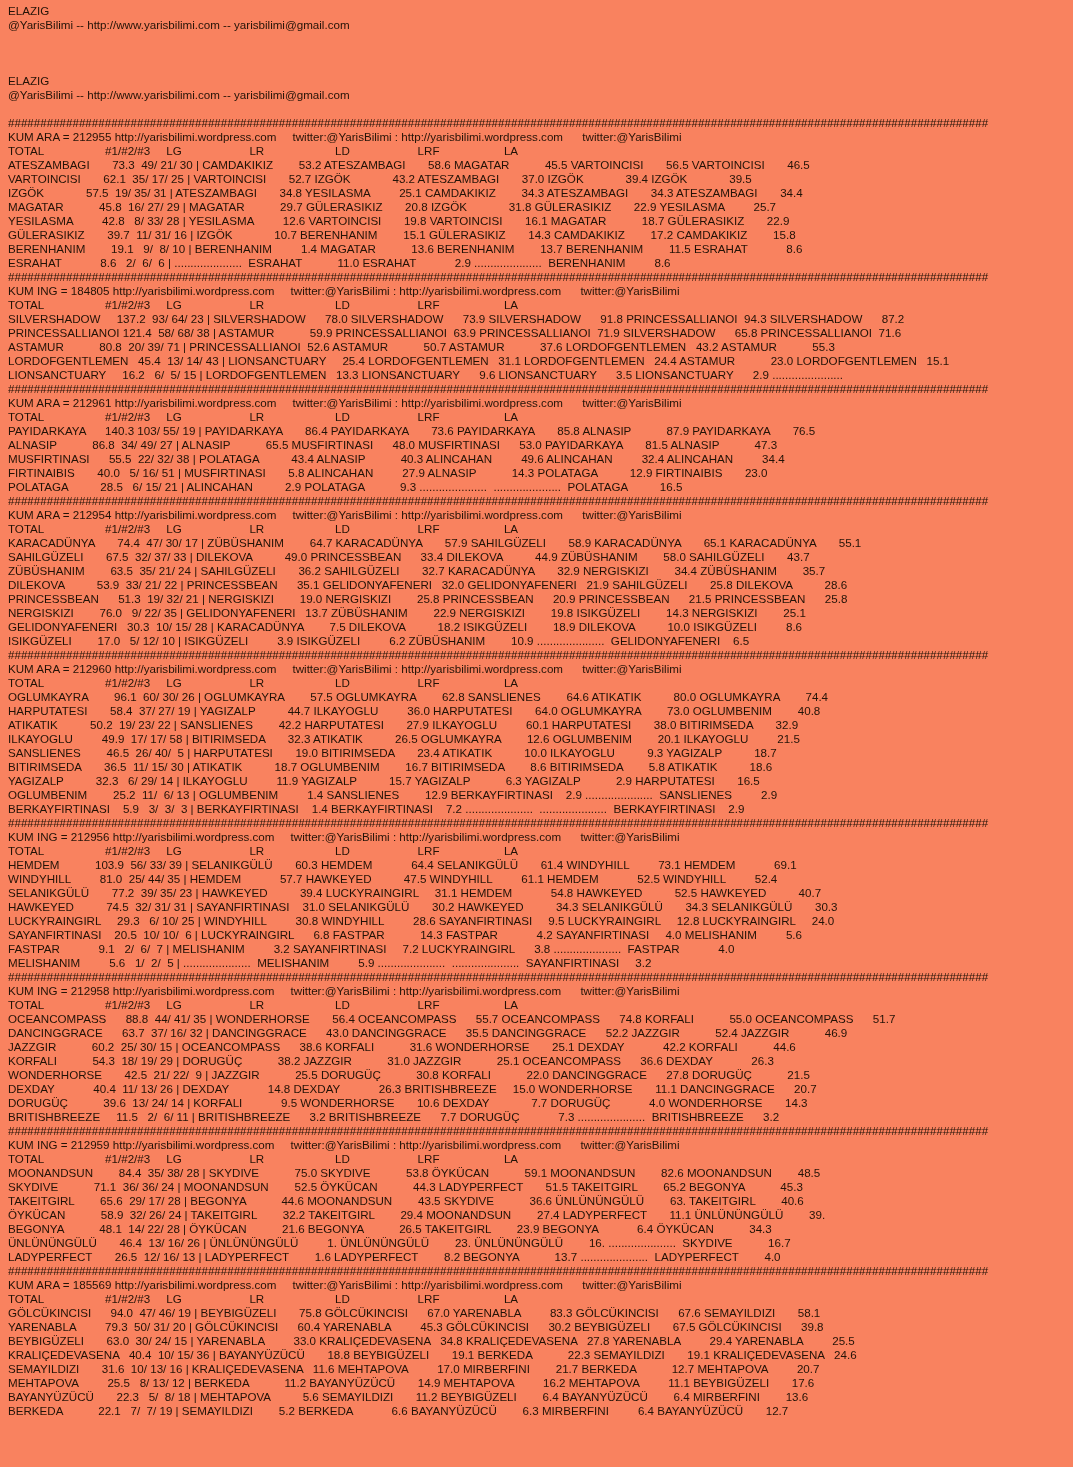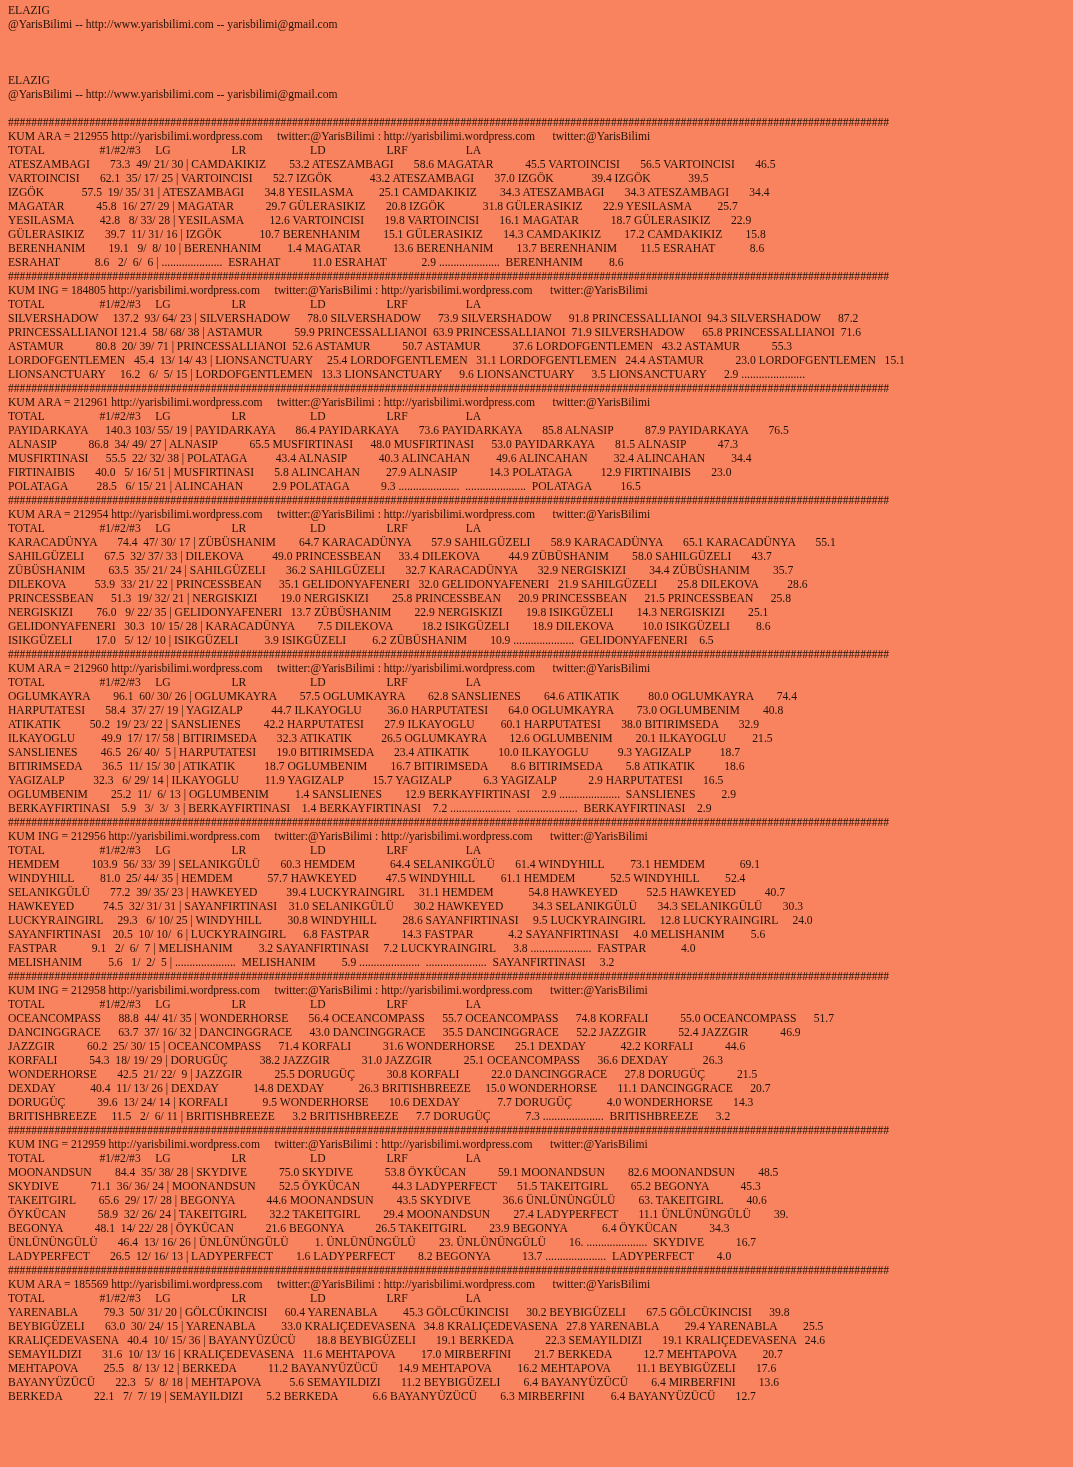--- a/index.html
+++ b/index.html
@@ -3,21 +3,21 @@
 <meta charset="utf-8">
 <style>
   html,body{margin:0;padding:0;}
   body{
     width:1073px;height:1467px;
     background:#F9825F;
     overflow:hidden;
   }
   .page{
     padding:4px 0 0 8px;
-    font-family:Liberation Serif, serif;
+    font-family:Liberation Sans, sans-serif;
     font-size:11.6px;
     line-height:14px;
     color:#231307;
   }
   .line{
     height:14px;
     white-space:pre;
   }
   .sep{ font-weight:normal; }
 </style>
@@ -106,21 +106,21 @@
         <div class="line">SAYANFIRTINASI    20.5  10/ 10/  6 | LUCKYRAINGIRL      6.8 FASTPAR           14.3 FASTPAR            4.2 SAYANFIRTINASI     4.0 MELISHANIM         5.6</div>
         <div class="line">FASTPAR            9.1   2/  6/  7 | MELISHANIM         3.2 SAYANFIRTINASI     7.2 LUCKYRAINGIRL      3.8 .....................  FASTPAR            4.0</div>
         <div class="line">MELISHANIM         5.6   1/  2/  5 | .....................  MELISHANIM         5.9 .....................  .....................  SAYANFIRTINASI     3.2</div>
       </div>
       <div>
         <div class="line sep">########################################################################################################################################################</div>
         <div class="line">KUM ING = 212958 http://yarisbilimi.wordpress.com     twitter:@YarisBilimi : http://yarisbilimi.wordpress.com      twitter:@YarisBilimi</div>
         <div class="line">TOTAL                   #1/#2/#3     LG                     LR                      LD                     LRF                    LA                   </div>
         <div class="line">OCEANCOMPASS      88.8  44/ 41/ 35 | WONDERHORSE       56.4 OCEANCOMPASS      55.7 OCEANCOMPASS      74.8 KORFALI           55.0 OCEANCOMPASS      51.7</div>
         <div class="line">DANCINGGRACE      63.7  37/ 16/ 32 | DANCINGGRACE      43.0 DANCINGGRACE      35.5 DANCINGGRACE      52.2 JAZZGIR           52.4 JAZZGIR           46.9</div>
-        <div class="line">JAZZGIR           60.2  25/ 30/ 15 | OCEANCOMPASS      71.4 KORFALI           31.6 WONDERHORSE       25.1 DEXDAY            42.2 KORFALI           44.6</div>
+        <div class="line">JAZZGIR           60.2  25/ 30/ 15 | OCEANCOMPASS      38.6 KORFALI           31.6 WONDERHORSE       25.1 DEXDAY            42.2 KORFALI           44.6</div>
         <div class="line">KORFALI           54.3  18/ 19/ 29 | DORUGÜÇ           38.2 JAZZGIR           31.0 JAZZGIR           25.1 OCEANCOMPASS      36.6 DEXDAY            26.3</div>
         <div class="line">WONDERHORSE       42.5  21/ 22/  9 | JAZZGIR           25.5 DORUGÜÇ           30.8 KORFALI           22.0 DANCINGGRACE      27.8 DORUGÜÇ           21.5</div>
         <div class="line">DEXDAY            40.4  11/ 13/ 26 | DEXDAY            14.8 DEXDAY            26.3 BRITISHBREEZE     15.0 WONDERHORSE       11.1 DANCINGGRACE      20.7</div>
         <div class="line">DORUGÜÇ           39.6  13/ 24/ 14 | KORFALI            9.5 WONDERHORSE       10.6 DEXDAY             7.7 DORUGÜÇ            4.0 WONDERHORSE       14.3</div>
         <div class="line">BRITISHBREEZE     11.5   2/  6/ 11 | BRITISHBREEZE      3.2 BRITISHBREEZE      7.7 DORUGÜÇ            7.3 .....................  BRITISHBREEZE      3.2</div>
       </div>
       <div>
         <div class="line sep">########################################################################################################################################################</div>
         <div class="line">KUM ING = 212959 http://yarisbilimi.wordpress.com     twitter:@YarisBilimi : http://yarisbilimi.wordpress.com      twitter:@YarisBilimi</div>
         <div class="line">TOTAL                   #1/#2/#3     LG                     LR                      LD                     LRF                    LA                   </div>
@@ -129,20 +129,21 @@
         <div class="line">TAKEITGIRL        65.6  29/ 17/ 28 | BEGONYA           44.6 MOONANDSUN        43.5 SKYDIVE           36.6 ÜNLÜNÜNGÜLÜ        63. TAKEITGIRL        40.6</div>
         <div class="line">ÖYKÜCAN           58.9  32/ 26/ 24 | TAKEITGIRL        32.2 TAKEITGIRL        29.4 MOONANDSUN        27.4 LADYPERFECT       11.1 ÜNLÜNÜNGÜLÜ        39.</div>
         <div class="line">BEGONYA           48.1  14/ 22/ 28 | ÖYKÜCAN           21.6 BEGONYA           26.5 TAKEITGIRL        23.9 BEGONYA            6.4 ÖYKÜCAN           34.3</div>
         <div class="line">ÜNLÜNÜNGÜLÜ       46.4  13/ 16/ 26 | ÜNLÜNÜNGÜLÜ         1. ÜNLÜNÜNGÜLÜ        23. ÜNLÜNÜNGÜLÜ        16. .....................  SKYDIVE           16.7</div>
         <div class="line">LADYPERFECT       26.5  12/ 16/ 13 | LADYPERFECT        1.6 LADYPERFECT        8.2 BEGONYA           13.7 .....................  LADYPERFECT        4.0</div>
       </div>
       <div>
         <div class="line sep">########################################################################################################################################################</div>
         <div class="line">KUM ARA = 185569 http://yarisbilimi.wordpress.com     twitter:@YarisBilimi : http://yarisbilimi.wordpress.com      twitter:@YarisBilimi</div>
         <div class="line">TOTAL                   #1/#2/#3     LG                     LR                      LD                     LRF                    LA                   </div>
+        <div class="line">GÖLCÜKINCISI      94.0  47/ 46/ 19 | BEYBIGÜZELI       75.8 GÖLCÜKINCISI      67.0 YARENABLA         83.3 GÖLCÜKINCISI      67.6 SEMAYILDIZI       58.1</div>
         <div class="line">YARENABLA         79.3  50/ 31/ 20 | GÖLCÜKINCISI      60.4 YARENABLA         45.3 GÖLCÜKINCISI      30.2 BEYBIGÜZELI       67.5 GÖLCÜKINCISI      39.8</div>
         <div class="line">BEYBIGÜZELI       63.0  30/ 24/ 15 | YARENABLA         33.0 KRALIÇEDEVASENA   34.8 KRALIÇEDEVASENA   27.8 YARENABLA         29.4 YARENABLA         25.5</div>
         <div class="line">KRALIÇEDEVASENA   40.4  10/ 15/ 36 | BAYANYÜZÜCÜ       18.8 BEYBIGÜZELI       19.1 BERKEDA           22.3 SEMAYILDIZI       19.1 KRALIÇEDEVASENA   24.6</div>
         <div class="line">SEMAYILDIZI       31.6  10/ 13/ 16 | KRALIÇEDEVASENA   11.6 MEHTAPOVA         17.0 MIRBERFINI        21.7 BERKEDA           12.7 MEHTAPOVA         20.7</div>
         <div class="line">MEHTAPOVA         25.5   8/ 13/ 12 | BERKEDA           11.2 BAYANYÜZÜCÜ       14.9 MEHTAPOVA         16.2 MEHTAPOVA         11.1 BEYBIGÜZELI       17.6</div>
         <div class="line">BAYANYÜZÜCÜ       22.3   5/  8/ 18 | MEHTAPOVA          5.6 SEMAYILDIZI       11.2 BEYBIGÜZELI        6.4 BAYANYÜZÜCÜ        6.4 MIRBERFINI        13.6</div>
         <div class="line">BERKEDA           22.1   7/  7/ 19 | SEMAYILDIZI        5.2 BERKEDA            6.6 BAYANYÜZÜCÜ        6.3 MIRBERFINI         6.4 BAYANYÜZÜCÜ       12.7</div>
       </div>
     </div>
 </div>

